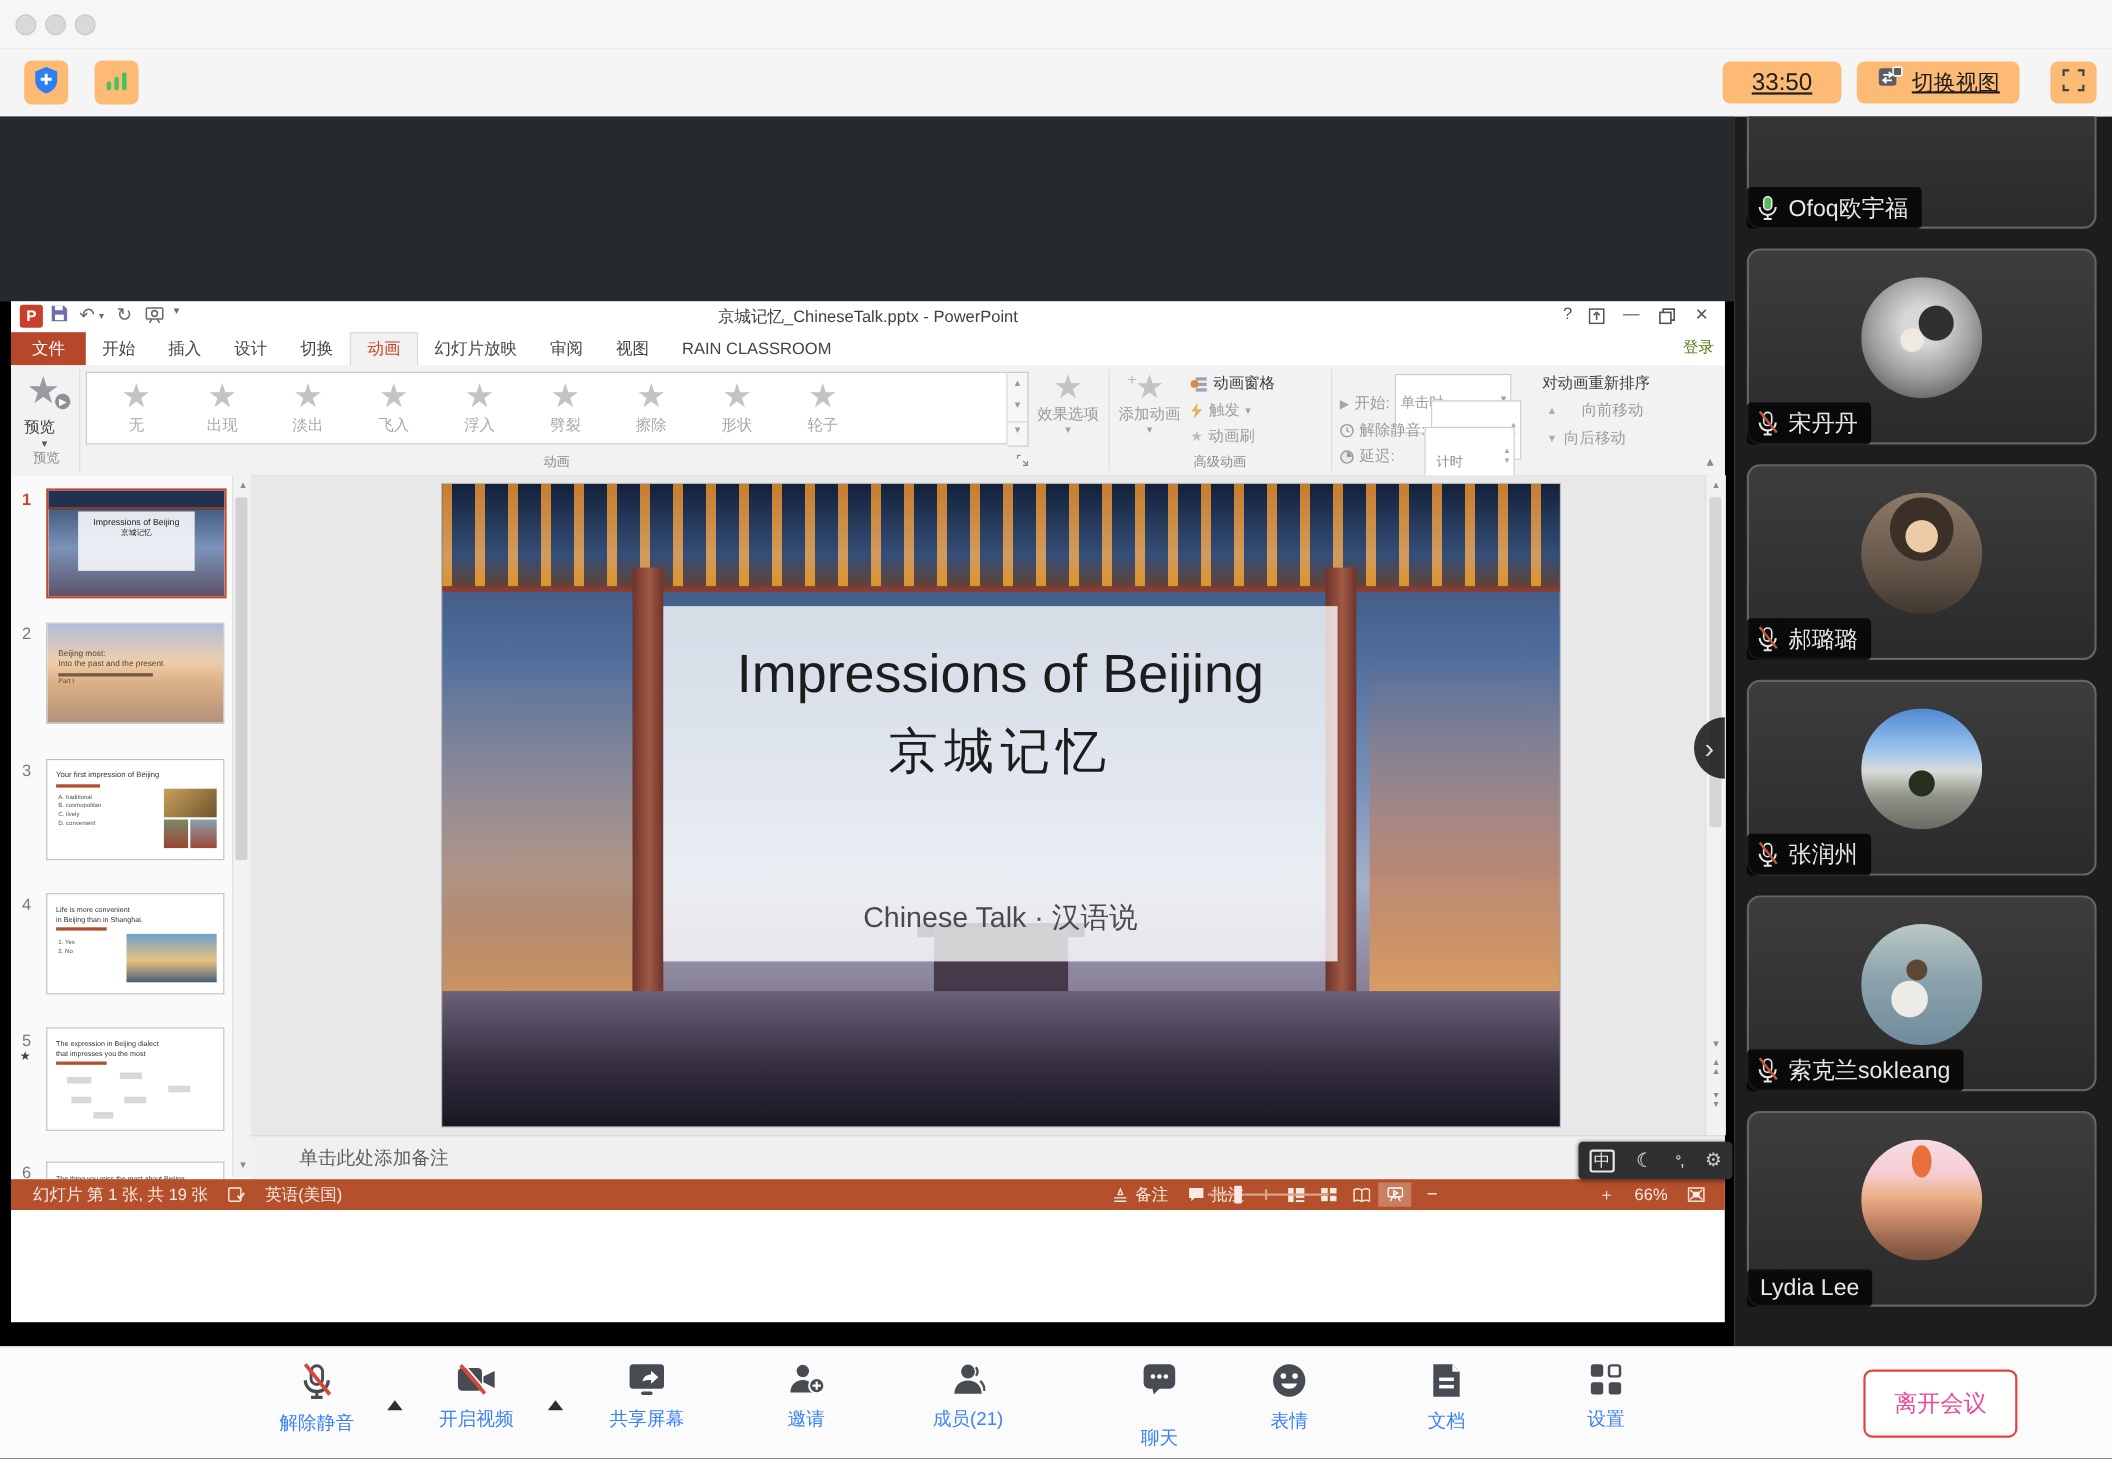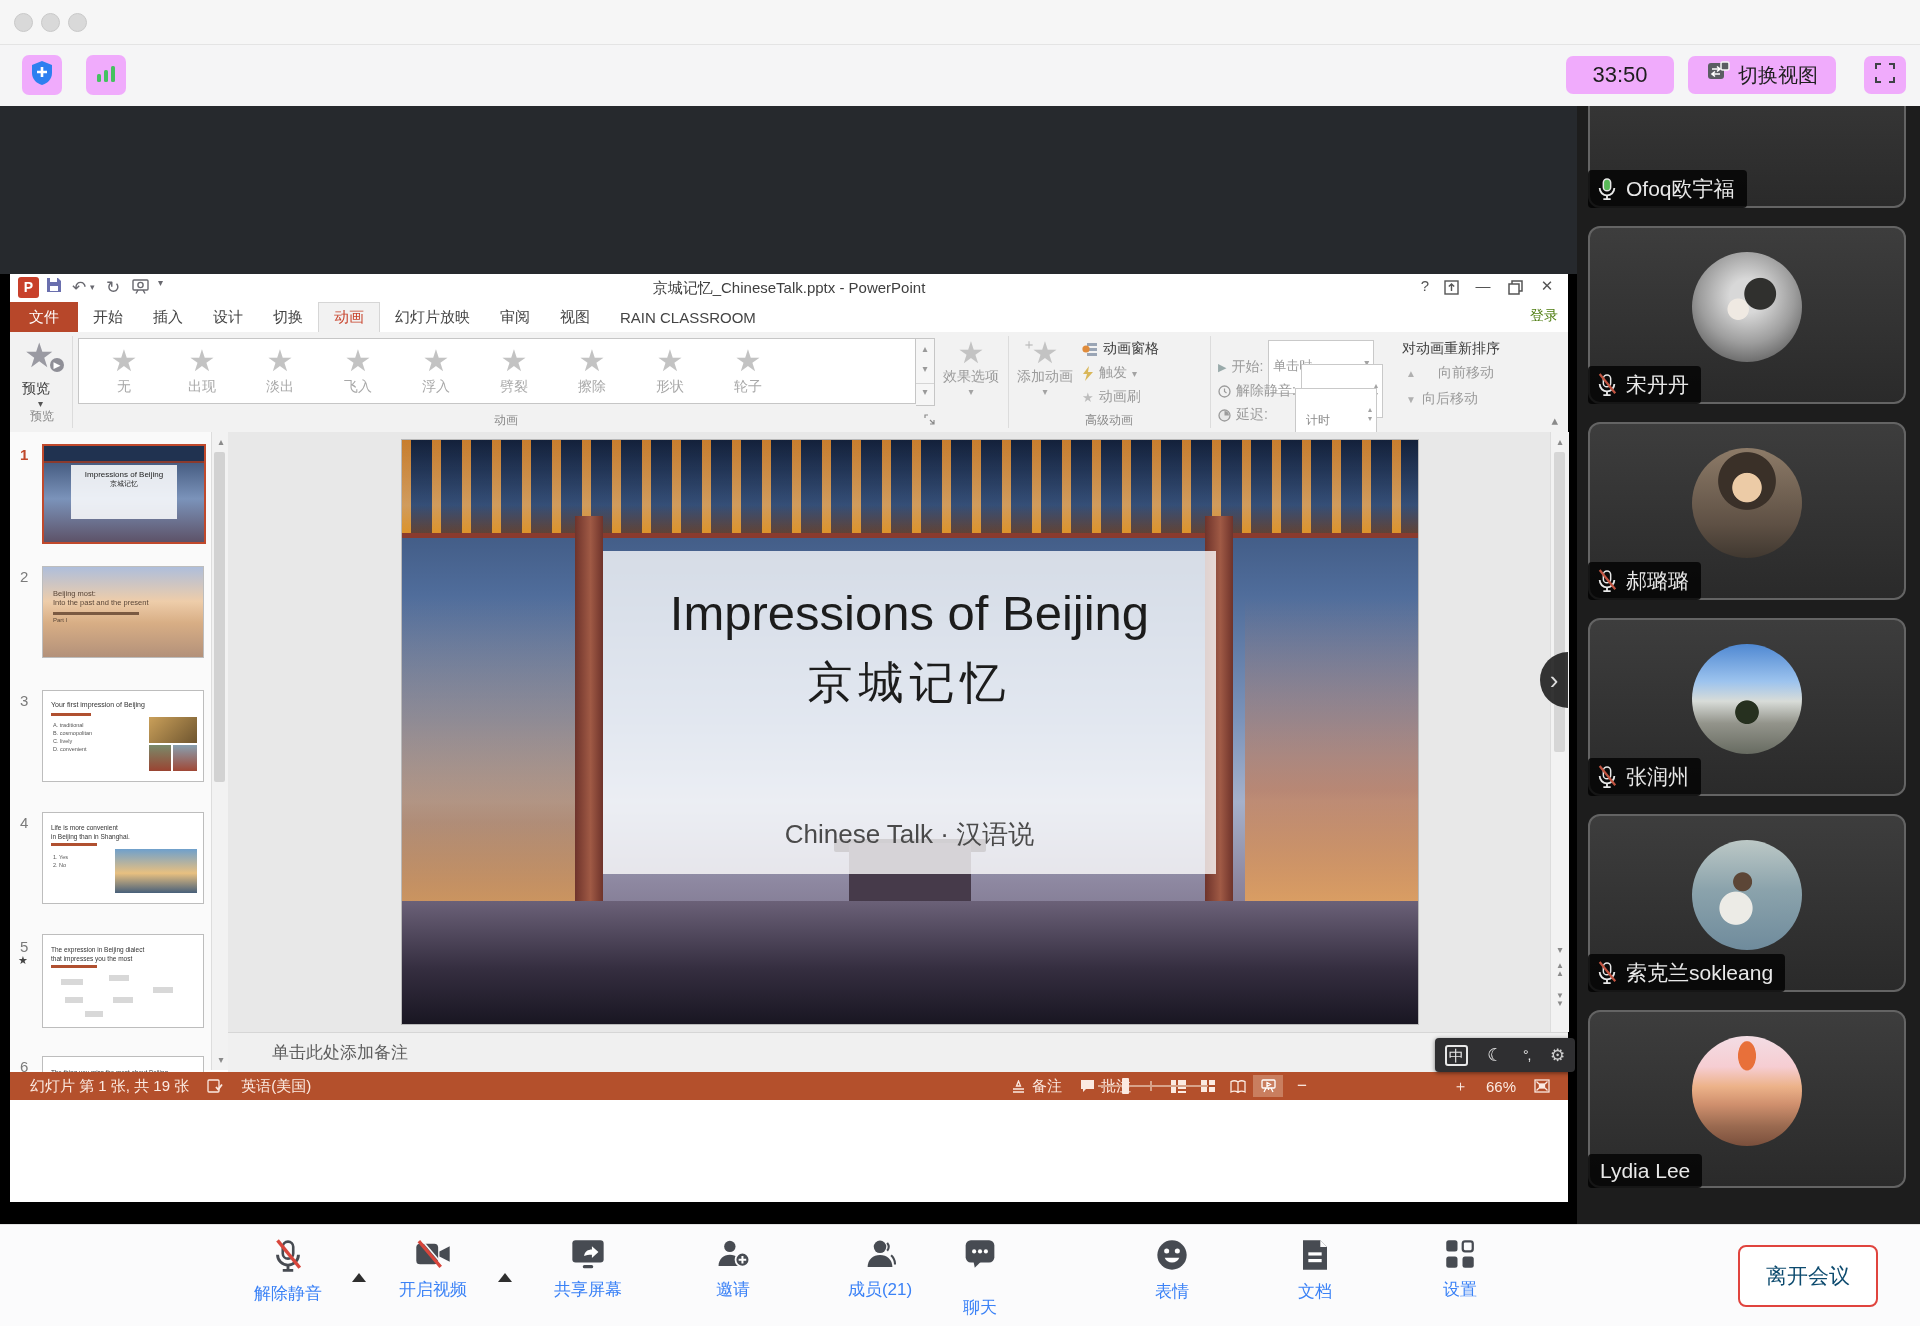--- a/index.html
+++ b/index.html
@@ -6,21 +6,21 @@
   #app{position:relative;width:1920px;height:1326px;overflow:hidden;
        font-family:"Liberation Sans","DejaVu Sans",sans-serif;background:#f6f6f7;
        -webkit-font-smoothing:antialiased;}
   .abs{position:absolute;}
   
   #titlebar{left:0;top:0;width:1920px;height:44px;background:#f6f6f6;border-bottom:1px solid #e4e4e4;}
   .tl{width:17px;height:17px;border-radius:50%;background:#d9d9d9;border:1px solid #c9c9c9;top:13px;}
   #win-title{left:0;right:0;top:9px;text-align:center;font-size:21px;color:#9a9a9a;letter-spacing:.5px;}
   
   #toolbar{left:0;top:45px;width:1920px;height:61px;background:#f5f5f6;border-bottom:1px solid #dcdcdc;}
-  .tbtn{background:#f0abfc;border-radius:7px;display:flex;align-items:center;justify-content:center;gap:8px;}
+  .tbtn{background:#fdba74;border-radius:7px;display:flex;align-items:center;justify-content:center;gap:8px;text-decoration:underline;}
   #timer-btn{left:1566px;top:11px;width:108px;height:38px;font-size:22px;color:#1e1e1e;}
   #switchview-btn{left:1688px;top:11px;width:148px;height:38px;font-size:20px;color:#1e1e1e;}
   #fullscreen-btn{left:1864px;top:11px;width:42px;height:38px;}
   #shield-btn{left:22px;top:10px;width:40px;height:40px;}
   #signal-btn{left:86px;top:10px;width:40px;height:40px;}
   
   #stage{left:0;top:106px;width:1577px;height:1118px;background:#000;overflow:hidden;}
   #desktop-band{left:0;top:0;width:1577px;height:168px;background:#26292d;}
   
   #ppt{left:10px;top:168px;width:1558px;height:928px;background:#fff;font-size:15px;color:#444;}
@@ -112,21 +112,21 @@
           linear-gradient(180deg,#bcc8c6 0%,#8ba3ac 45%,#6f8b9c 100%);}
   .av-lydia{background:radial-gradient(ellipse at 50% 18%,#e8703a 11%,rgba(0,0,0,0) 12%),
           linear-gradient(180deg,#f3dde4 0%,#f6cdd2 28%,#ecb289 46%,#d0906e 62%,#9a6a50 82%,#7a4f3c 100%);}
   
   #footer{left:0;top:1224px;width:1920px;height:102px;background:#fbfbfc;border-top:1px solid #e3e3e3;}
   .fbtn{position:absolute;top:14px;width:120px;display:flex;flex-direction:column;align-items:center;gap:9px;}
   .fbtn .flbl{font-size:17px;color:#3b82f6;}
   .ftri{position:absolute;top:48px;width:0;height:0;border-left:7px solid transparent;border-right:7px solid transparent;
         border-bottom:9px solid #2e2e2e;}
   #leave-btn{position:absolute;left:1694px;top:20px;width:136px;height:58px;border:2px solid #e0443e;border-radius:8px;
-        color:#0c4a6e;font-size:21px;display:flex;align-items:center;justify-content:center;background:#fff;margin-left:44px;}
+        color:#ec4899;font-size:21px;display:flex;align-items:center;justify-content:center;background:#fff;}
   
   .g-down::before{content:"▾";} .g-up::before{content:"▴";}
   .g-upT::before{content:"▲";} .g-downT::before{content:"▼";}
   .g-right::before{content:"›";} .g-q::before{content:"?";}
   .g-min::before{content:"—";} .g-x::before{content:"✕";}
   .g-undo::before{content:"↶";} .g-redo::before{content:"↻";}
   .g-star::before{content:"★";} .g-moon::before{content:"☾";}
   .g-gear::before{content:"⚙";} .g-punct::before{content:"°,";}
   .g-plus::before{content:"＋";} .g-minus::before{content:"−";}
 </style>
@@ -679,21 +679,21 @@
 
     <div class="fbtn" style="left:820px;">
       <svg width="32" height="30" viewBox="0 0 24 23">
         <circle cx="12" cy="6" r="4.8" fill="#474b52"></circle>
         <path d="M2.5 21.5c0-5.8 4.2-9.3 9.5-9.3s9.5 3.5 9.5 9.3z" fill="#474b52"></path>
         <path d="M17.5 3a4.8 4.8 0 0 1 0 6M20.5 12.5c1.8 1.6 3 4 3 7" stroke="#474b52" stroke-width="1.6" fill="none"></path>
       </svg>
       <span class="flbl">成员(21)</span>
     </div>
 
-    <div class="fbtn" style="left:920px;gap:27px;">
+    <div class="fbtn" style="left:994px;gap:27px;">
       <svg width="32" height="30" viewBox="0 0 24 23">
         <rect x="1" y="1" width="22" height="17" rx="4" fill="#474b52"></rect>
         <path d="M7 17l1 5 5-5z" fill="#474b52"></path>
         <circle cx="7.5" cy="9.5" r="1.6" fill="#fff"></circle>
           <circle cx="12" cy="9.5" r="1.6" fill="#fff"></circle>
           <circle cx="16.5" cy="9.5" r="1.6" fill="#fff"></circle>
       </svg>
       <span class="flbl">聊天</span>
     </div>
 

